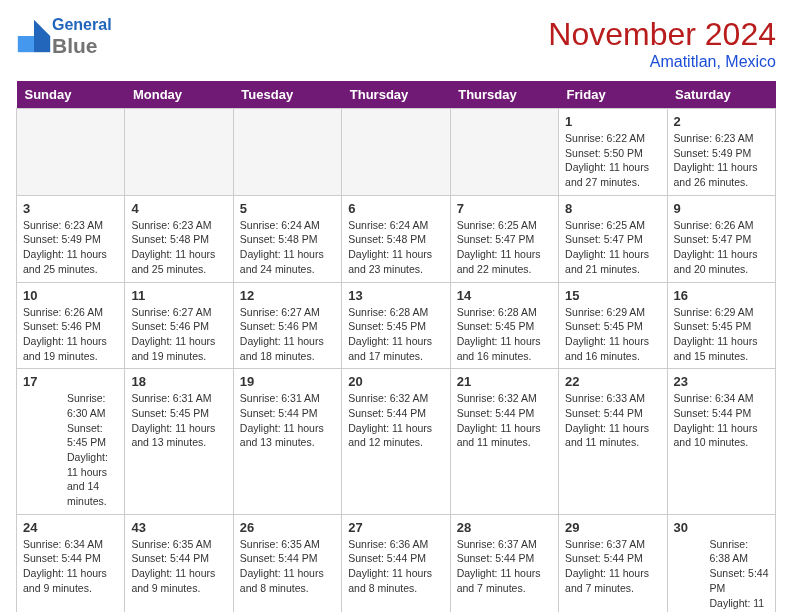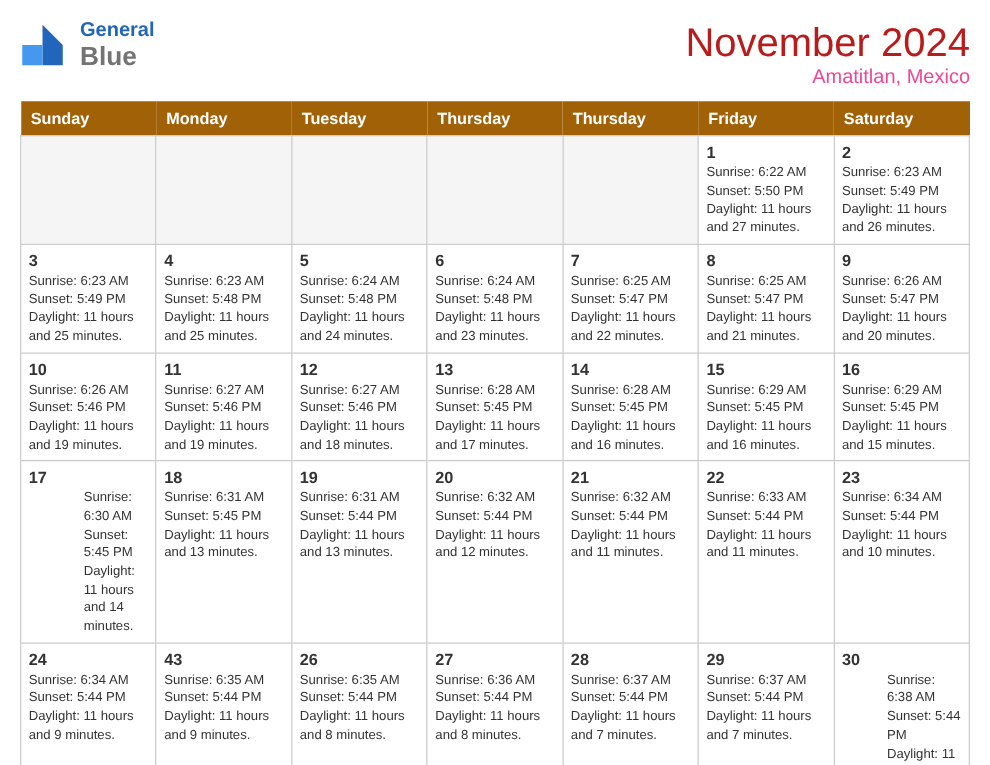--- a/index.html
+++ b/index.html
@@ -12,21 +12,21 @@
     }
     .header {
       display: flex;
       justify-content: space-between;
       align-items: flex-start;
       margin-bottom: 10px;
     }
     .logo {
       display: flex;
       align-items: center;
-      gap: 12px;
+      gap: 0;
     }
     .logo-text {
       font-size: 18px;
       font-weight: bold;
       color: #1a5fa8;
       line-height: 1.1;
     }
     .logo-icon {
       width: 36px;
       height: 36px;
@@ -34,29 +34,29 @@
     .title-area {
       text-align: right;
     }
     .month-title {
       font-size: 32px;
       font-weight: normal;
       color: #b91c1c;
     }
     .location {
       font-size: 16px;
-      color: #ec4899;
+      color: #1d4ed8;
     }
     table {
       width: 100%;
       border-collapse: collapse;
       table-layout: fixed;
     }
     th {
-      background: #a16207;
+      background: #701a75;
       color: #fff;
       text-align: left;
       padding: 6px 8px;
       font-size: 13px;
       font-weight: bold;
     }
     td {
       border: 1px solid #ccc;
       vertical-align: top;
       padding: 5px 6px;

